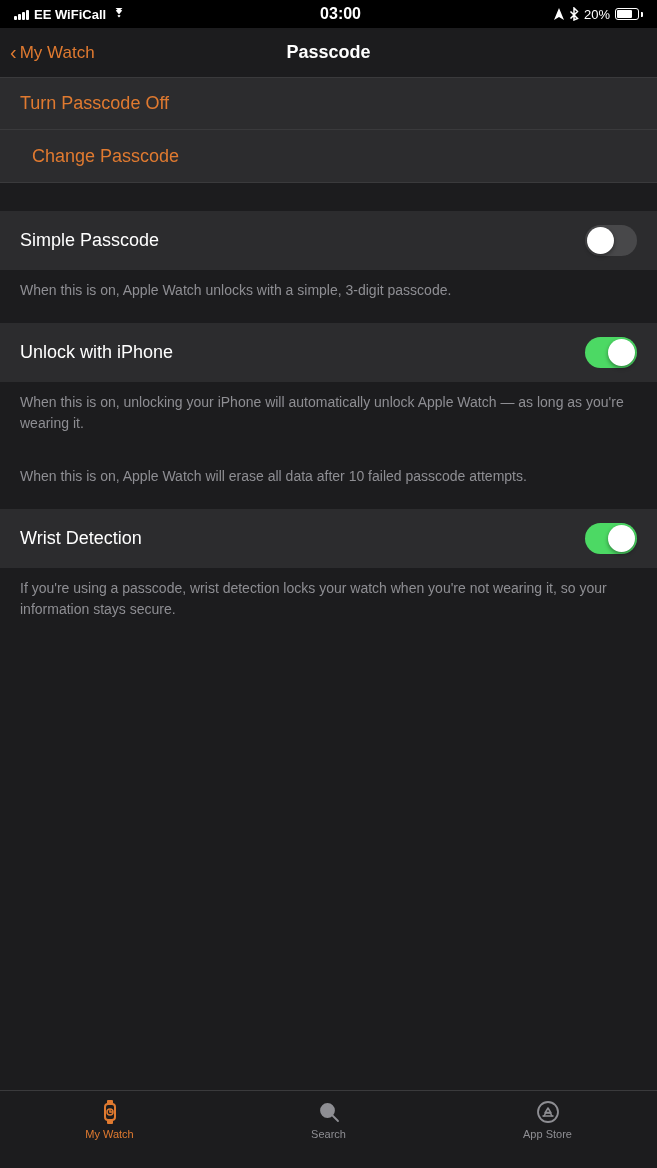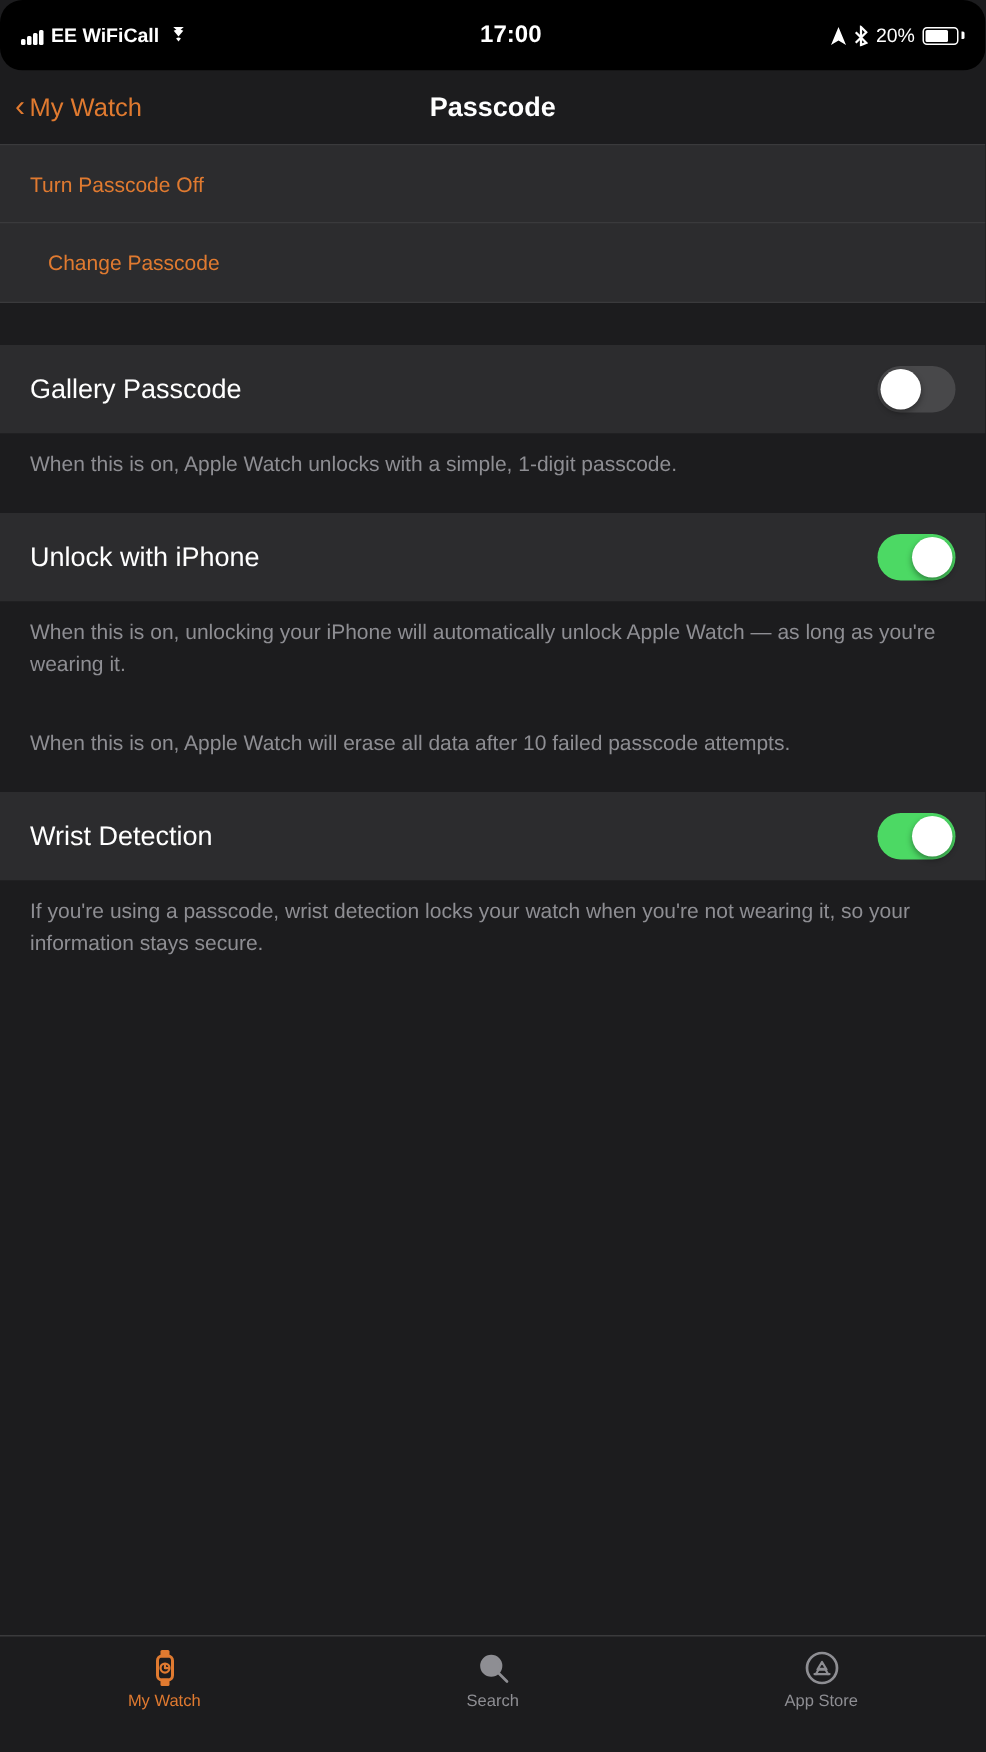--- a/index.html
+++ b/index.html
@@ -14,22 +14,21 @@
       overflow-x: hidden;
     }
 
     
     .status-bar {
       background: #000;
       display: flex;
       justify-content: space-between;
       align-items: center;
       padding: 4px 14px 4px 14px;
-      height: 47px;
-      border-radius: 15px;
+      height: 28px;
     }
     .status-left {
       display: flex;
       align-items: center;
       gap: 5px;
       font-size: 13px;
       font-weight: 600;
       color: #fff;
     }
     .status-center {
@@ -139,21 +138,21 @@
     }
     .list-item:last-child {
       border-bottom: none;
     }
     .item-label {
       font-size: 18px;
       color: #fff;
       font-weight: 400;
     }
     .item-label-orange {
-      font-size: 14px;
+      font-size: 18px;
       color: #e07a30;
       font-weight: 400;
     }
 
     
     .toggle {
       width: 52px;
       height: 31px;
       border-radius: 15.5px;
       position: relative;
@@ -266,21 +265,21 @@
       <span style="height:8px"></span>
       <span style="height:10px"></span>
     </div>
     <span>EE WiFiCall</span>
     <svg width="16" height="12" viewBox="0 0 20 15">
       <path d="M10 12l2-2.4a3 3 0 00-4 0L10 12z" fill="#fff"></path>
       <path d="M10 8l4-4.8a7 7 0 00-8 0L10 8z" fill="#fff"></path>
       <path d="M10 4L16 -1.5a13 13 0 00-12 0L10 4z" fill="#fff"></path>
     </svg>
   </div>
-  <div class="status-center">17:00</div>
+  <div class="status-center">03:00</div>
   <div class="status-right">
 
     <svg width="10" height="12" viewBox="0 0 10 12">
       <polygon points="5,0 10,12 5,9 0,12" fill="#fff"></polygon>
     </svg>
 
     <svg width="10" height="14" viewBox="0 0 10 14">
       <path d="M5 1l3.5 3.5L5 8V1zM5 8l3.5 3.5L5 13V8zM5 8L1.5 4.5M5 8L1.5 11.5" stroke="#fff" stroke-width="1.5" fill="none"></path>
     </svg>
     <span>20%</span>
@@ -310,28 +309,28 @@
     <div class="list-item" style="border-bottom:none;">
       <span class="item-label-orange">Change Passcode</span>
     </div>
   </div>
 
   <div class="section-gap"></div>
   <div class="section-gap" style="height:10px;"></div>
 
   <div class="section">
     <div class="list-item">
-      <span class="item-label">Gallery Passcode</span>
+      <span class="item-label">Simple Passcode</span>
       <div class="toggle toggle-off">
         <div class="toggle-thumb"></div>
       </div>
     </div>
   </div>
   <div class="description">
-    <p>When this is on, Apple Watch unlocks with a simple, 1-digit passcode.</p>
+    <p>When this is on, Apple Watch unlocks with a simple, 3-digit passcode.</p>
   </div>
 
   <div class="section-gap" style="height:8px;"></div>
 
   <div class="section">
     <div class="list-item">
       <span class="item-label">Unlock with iPhone</span>
       <div class="toggle toggle-on">
         <div class="toggle-thumb"></div>
       </div>

